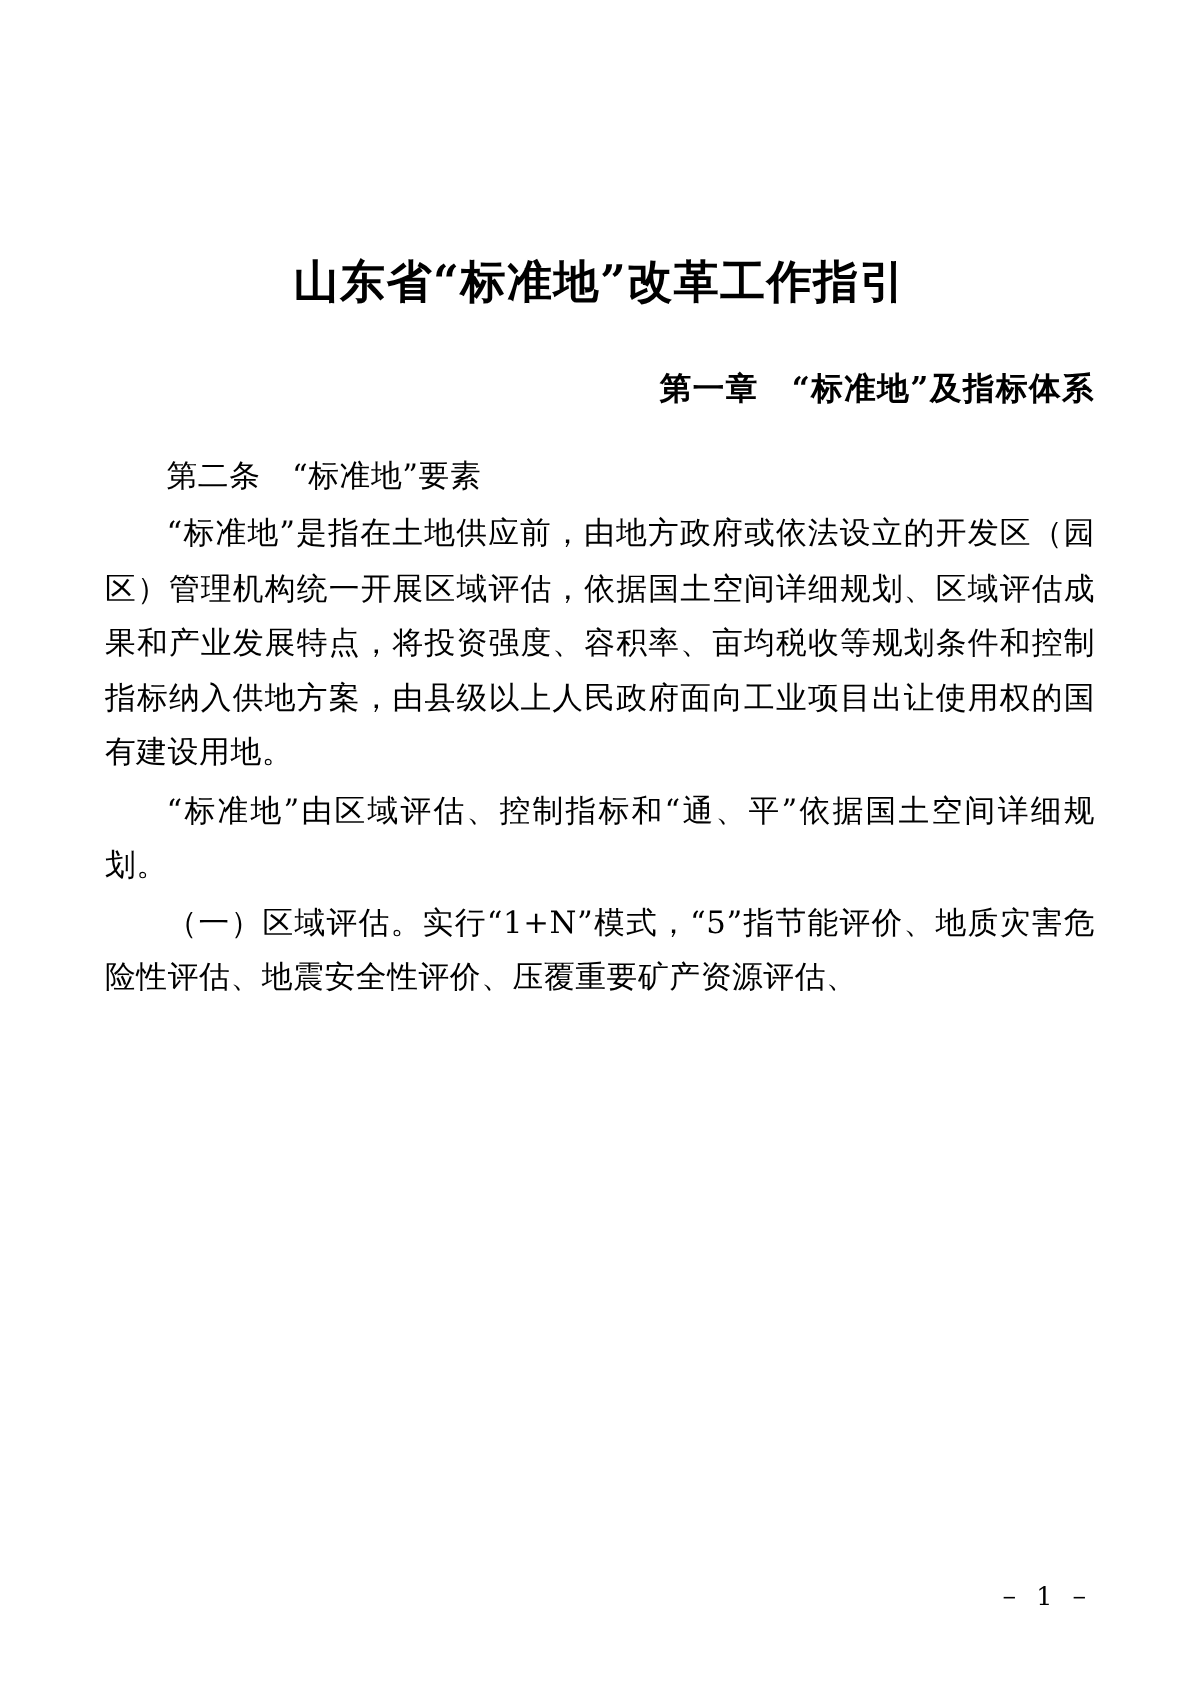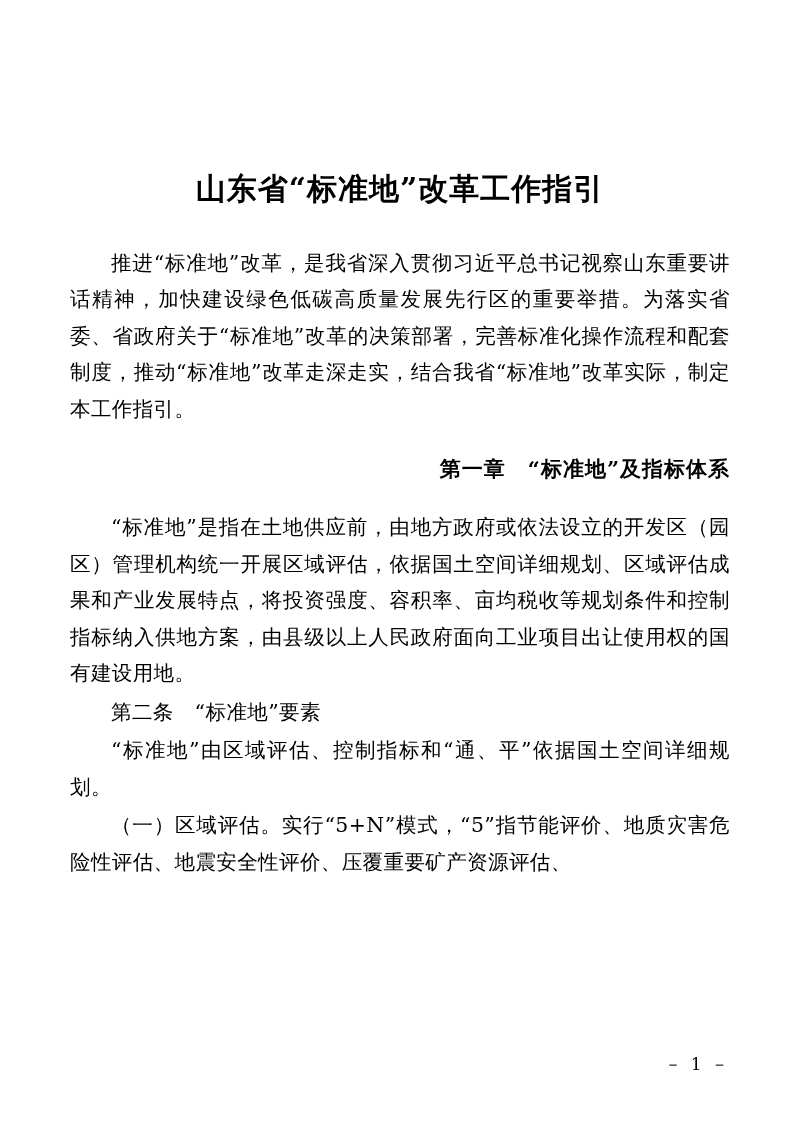--- a/index.html
+++ b/index.html
@@ -53,28 +53,27 @@
     color: #000000;
   }
 </style>
 </head>
 <body>
 
 <div class="page">
 
   <h1 class="doc-title">山东省“标准地”改革工作指引</h1>
 
-  <p class="para">推进“标准地”改革，是我省深入贯彻习近平总书记视察山东重要讲话精神，加快建设绿色低碳高质量发展先行区的重要举措。为落实省委、省政府关于“标准地”改革的决策部署，完善标准化操作流程和配套制度，推动“标准地”改革走深走实，结合我省“标准地”改革实际，制定本工作指引。</p>
 
   <h2 class="chapter-heading">第一章　“标准地”及指标体系</h2>
 
 
+  <p class="para">第二条　“标准地”要素</p>
+
   <p class="para">“标准地”是指在土地供应前，由地方政府或依法设立的开发区（园区）管理机构统一开展区域评估，依据国土空间详细规划、区域评估成果和产业发展特点，将投资强度、容积率、亩均税收等规划条件和控制指标纳入供地方案，由县级以上人民政府面向工业项目出让使用权的国有建设用地。</p>
-
-  <p class="para">第二条　“标准地”要素</p>
 
   <p class="para">“标准地”由区域评估、控制指标和“通、平”依据国土空间详细规划。</p>
 
-  <p class="para">（一）区域评估。实行“5+N”模式，“5”指节能评价、地质灾害危险性评估、地震安全性评价、压覆重要矿产资源评估、</p>
+  <p class="para">（一）区域评估。实行“1+N”模式，“5”指节能评价、地质灾害危险性评估、地震安全性评价、压覆重要矿产资源评估、</p>
 
   <div class="page-number">－ 1 －</div>
 
 </div>
 
 </body></html>

